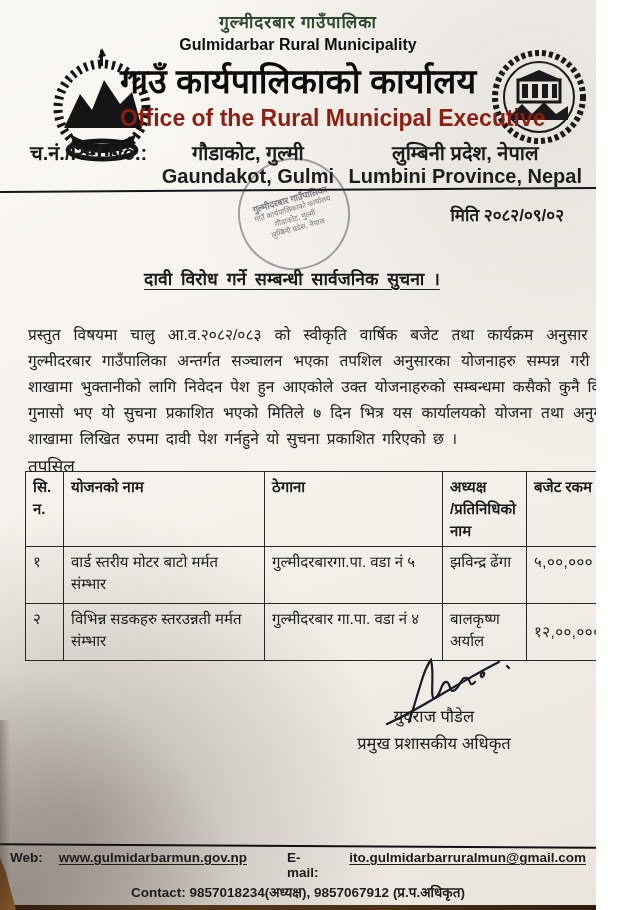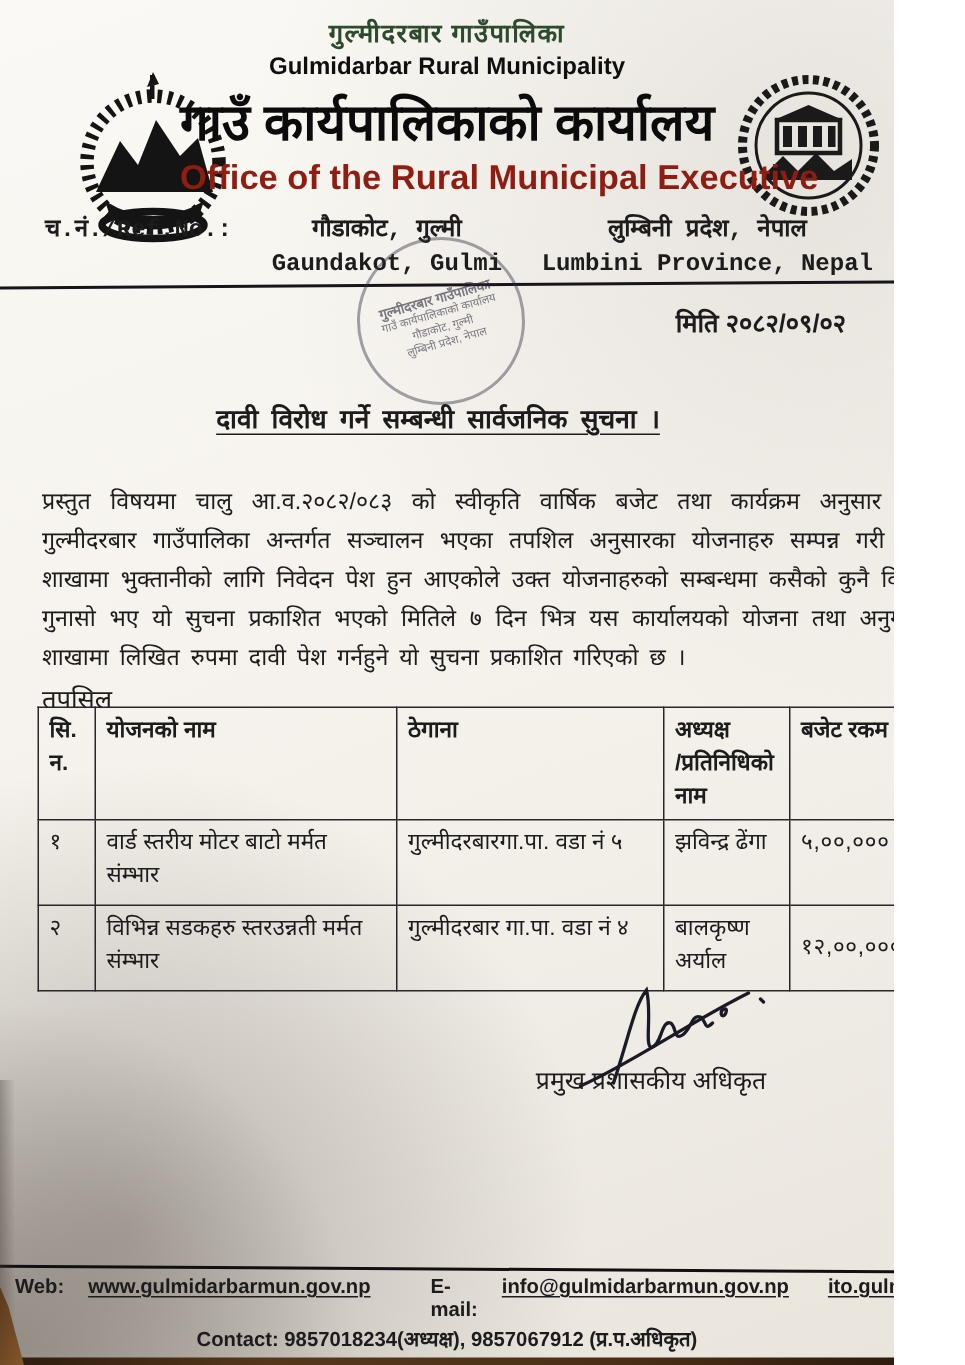--- a/index.html
+++ b/index.html
@@ -15,21 +15,21 @@
   
   .hdr-center{position:absolute;top:10px;left:120px;right:120px;text-align:center;}
   .muni-np{font-size:17px;font-weight:bold;color:#2d4a2d;letter-spacing:1px;}
   .muni-en{font-size:16px;font-weight:bold;color:#0f0f0f;margin-top:3px;}
   .office-np{font-size:34px;font-weight:bold;color:#0b0b0b;margin-top:3px;white-space:nowrap;}
   .office-en{font-size:23px;font-weight:bold;color:#8f1d12;margin-top:2px;white-space:nowrap;}
   .logo-left{position:absolute;left:40px;top:42px;width:124px;height:126px;}
   .logo-right{position:absolute;right:6px;top:46px;width:102px;height:102px;}
   
   .info-row{position:absolute;top:142px;left:30px;right:14px;display:flex;justify-content:space-between;}
-  .info-col{font-size:16px;line-height:23px;font-family:Liberation Mono, monospace;}
+  .info-col{font-size:20px;line-height:23px;}
   .info-left{text-align:left;font-weight:bold;}
   .info-center{text-align:center;font-weight:bold;}
   .info-right{text-align:center;font-weight:bold;}
   .rule{position:absolute;top:189px;left:0;right:0;border-top:2.2px solid #15151a;transform:rotate(-0.4deg);}
   
   .stamp{
     position:absolute;left:238px;top:158px;width:108px;height:108px;border-radius:50%;
     border:2px solid rgba(50,50,65,0.55);transform:rotate(-16deg);opacity:0.8;
     display:flex;flex-direction:column;justify-content:center;align-items:center;
     color:rgba(45,45,60,0.78);text-align:center;background:rgba(255,255,255,0.0);
@@ -178,31 +178,31 @@
 
   <div class="sig-block">
     <svg class="sig-svg" width="170" height="78" viewBox="0 0 170 78">
       <g fill="none" stroke="#1b1b28" stroke-width="2.2" stroke-linecap="round">
         <path d="M60 70 C 70 40, 74 18, 82 8 C 86 24, 80 48, 86 46 C 92 44, 92 28, 98 30 C 102 32, 100 42, 106 38 C 112 34, 112 24, 118 26 C 122 28, 120 36, 126 30"></path>
         <path d="M38 72 C 70 58, 110 30, 150 10"></path>
         <path d="M132 22 c 2 -2 4 -2 3 1 c -1 3 -4 3 -3 -1 z"></path>
         <path d="M158 14 l 2 2"></path>
       </g>
     </svg>
+    <div class="sig-name">युवराज पौडेल</div>
     <div class="sig-title">प्रमुख प्रशासकीय अधिकृत</div>
   </div>
 
   <div class="footer-rule"></div>
 
   <div class="footer">
     <div class="f-line1">
       <span>Web:</span>
       <span class="f-link" style="margin-left:-10px">www.gulmidarbarmun.gov.np</span>
       <span style="margin-left:14px">E-mail:</span>
-      <span class="f-link" style="margin-left:-10px">info@gulmidarbarmun.gov.np</span>
       <span class="f-link">ito.gulmidarbarruralmun@gmail.com</span>
     </div>
     <div class="f-line2">Contact: 9857018234(अध्यक्ष),  9857067912 (प्र.प.अधिकृत)</div>
   </div>
 
   <div class="shadow-edge"></div>
   <div class="wood-strip"></div>
   <div class="wood-corner"></div>
 
 </div>

